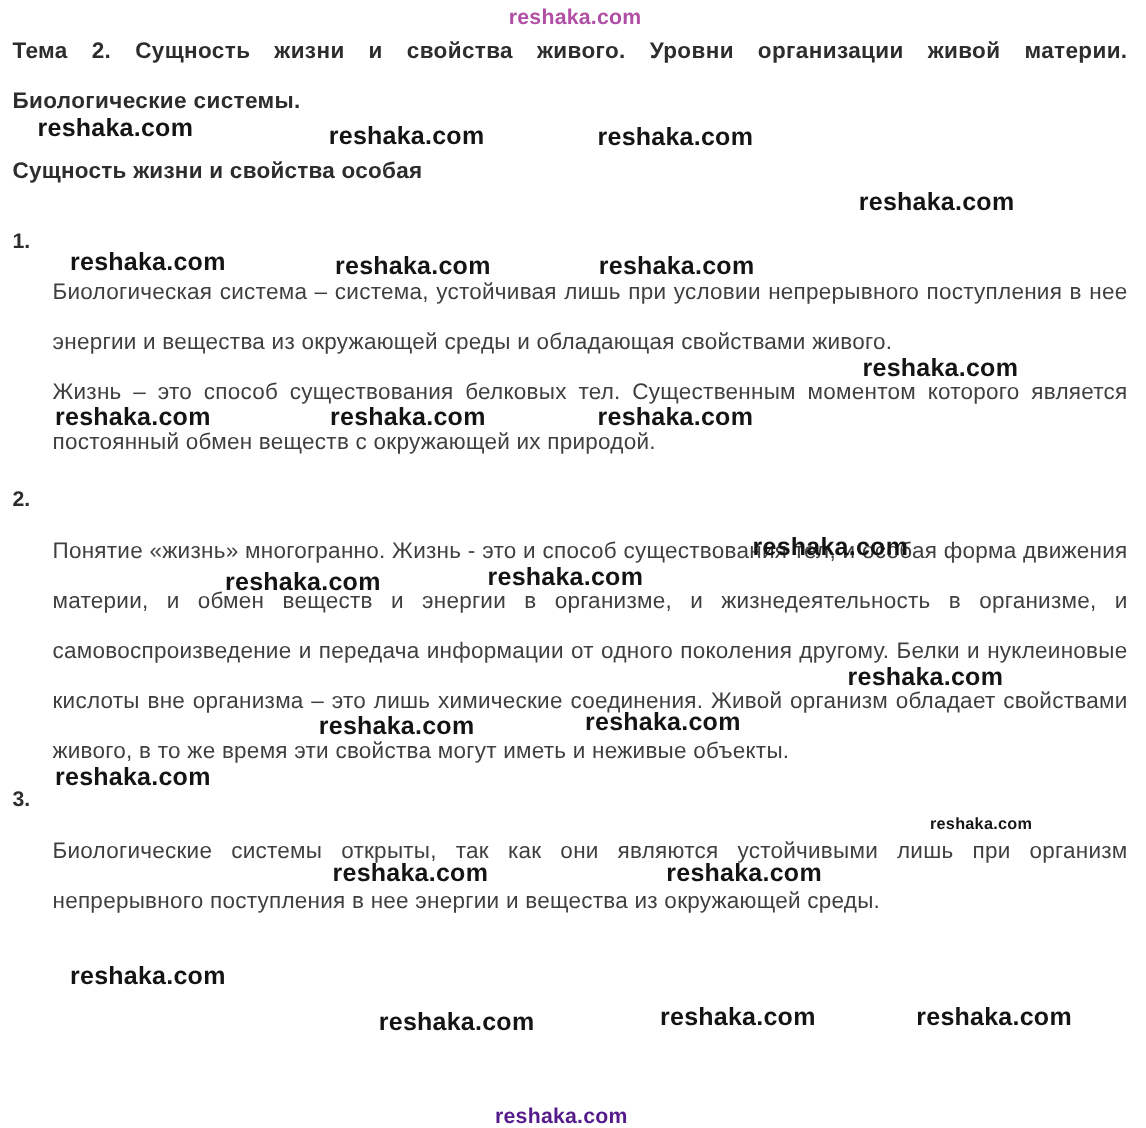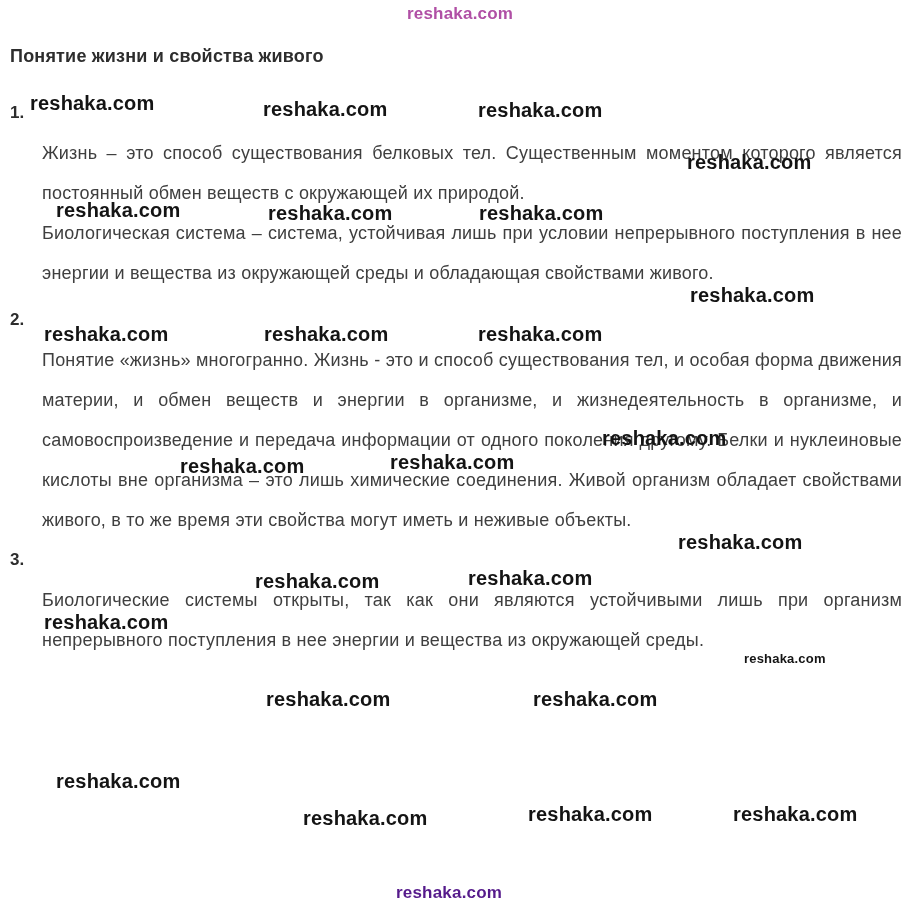--- a/index.html
+++ b/index.html
@@ -80,26 +80,27 @@
     color: var(--wm-bottom-color, #551a8b);
   }
   .wm-small { font-size: 13px; }
 </style>
 </head>
 <body>
 
 <div class="page">
 
   <div class="doc">
-    <h2 class="subtitle">Понятие жизни и свойства живого</h2>
+    <h1 class="title">Тема 2. Сущность жизни и свойства живого. Уровни организации живой материи. Биологические системы.</h1>
+    <h2 class="subtitle">Сущность жизни и свойства особая</h2>
 
     <div class="section" id="sec1">
       <div class="num">1.</div>
+      <p class="para">Биологическая система – система, устойчивая лишь при условии непрерывного поступления в нее энергии и вещества из окружающей среды и обладающая свойствами живого.</p>
       <p class="para">Жизнь – это способ существования белковых тел. Существенным моментом которого является постоянный обмен веществ с окружающей их природой.</p>
-      <p class="para">Биологическая система – система, устойчивая лишь при условии непрерывного поступления в нее энергии и вещества из окружающей среды и обладающая свойствами живого.</p>
     </div>
 
     <div class="section" id="sec2">
       <div class="num">2.</div>
       <p class="para">Понятие «жизнь» многогранно. Жизнь - это и способ существования тел, и особая форма движения материи, и обмен веществ и энергии в организме, и жизнедеятельность в организме, и самовоспроизведение и передача информации от одного поколения другому. Белки и нуклеиновые кислоты вне организма – это лишь химические соединения. Живой организм обладает свойствами живого, в то же время эти свойства могут иметь и неживые объекты.</p>
     </div>
 
     <div class="section" id="sec3">
       <div class="num">3.</div>
       <p class="para">Биологические системы открыты, так как они являются устойчивыми лишь при организм непрерывного поступления в нее энергии и вещества из окружающей среды.</p>

